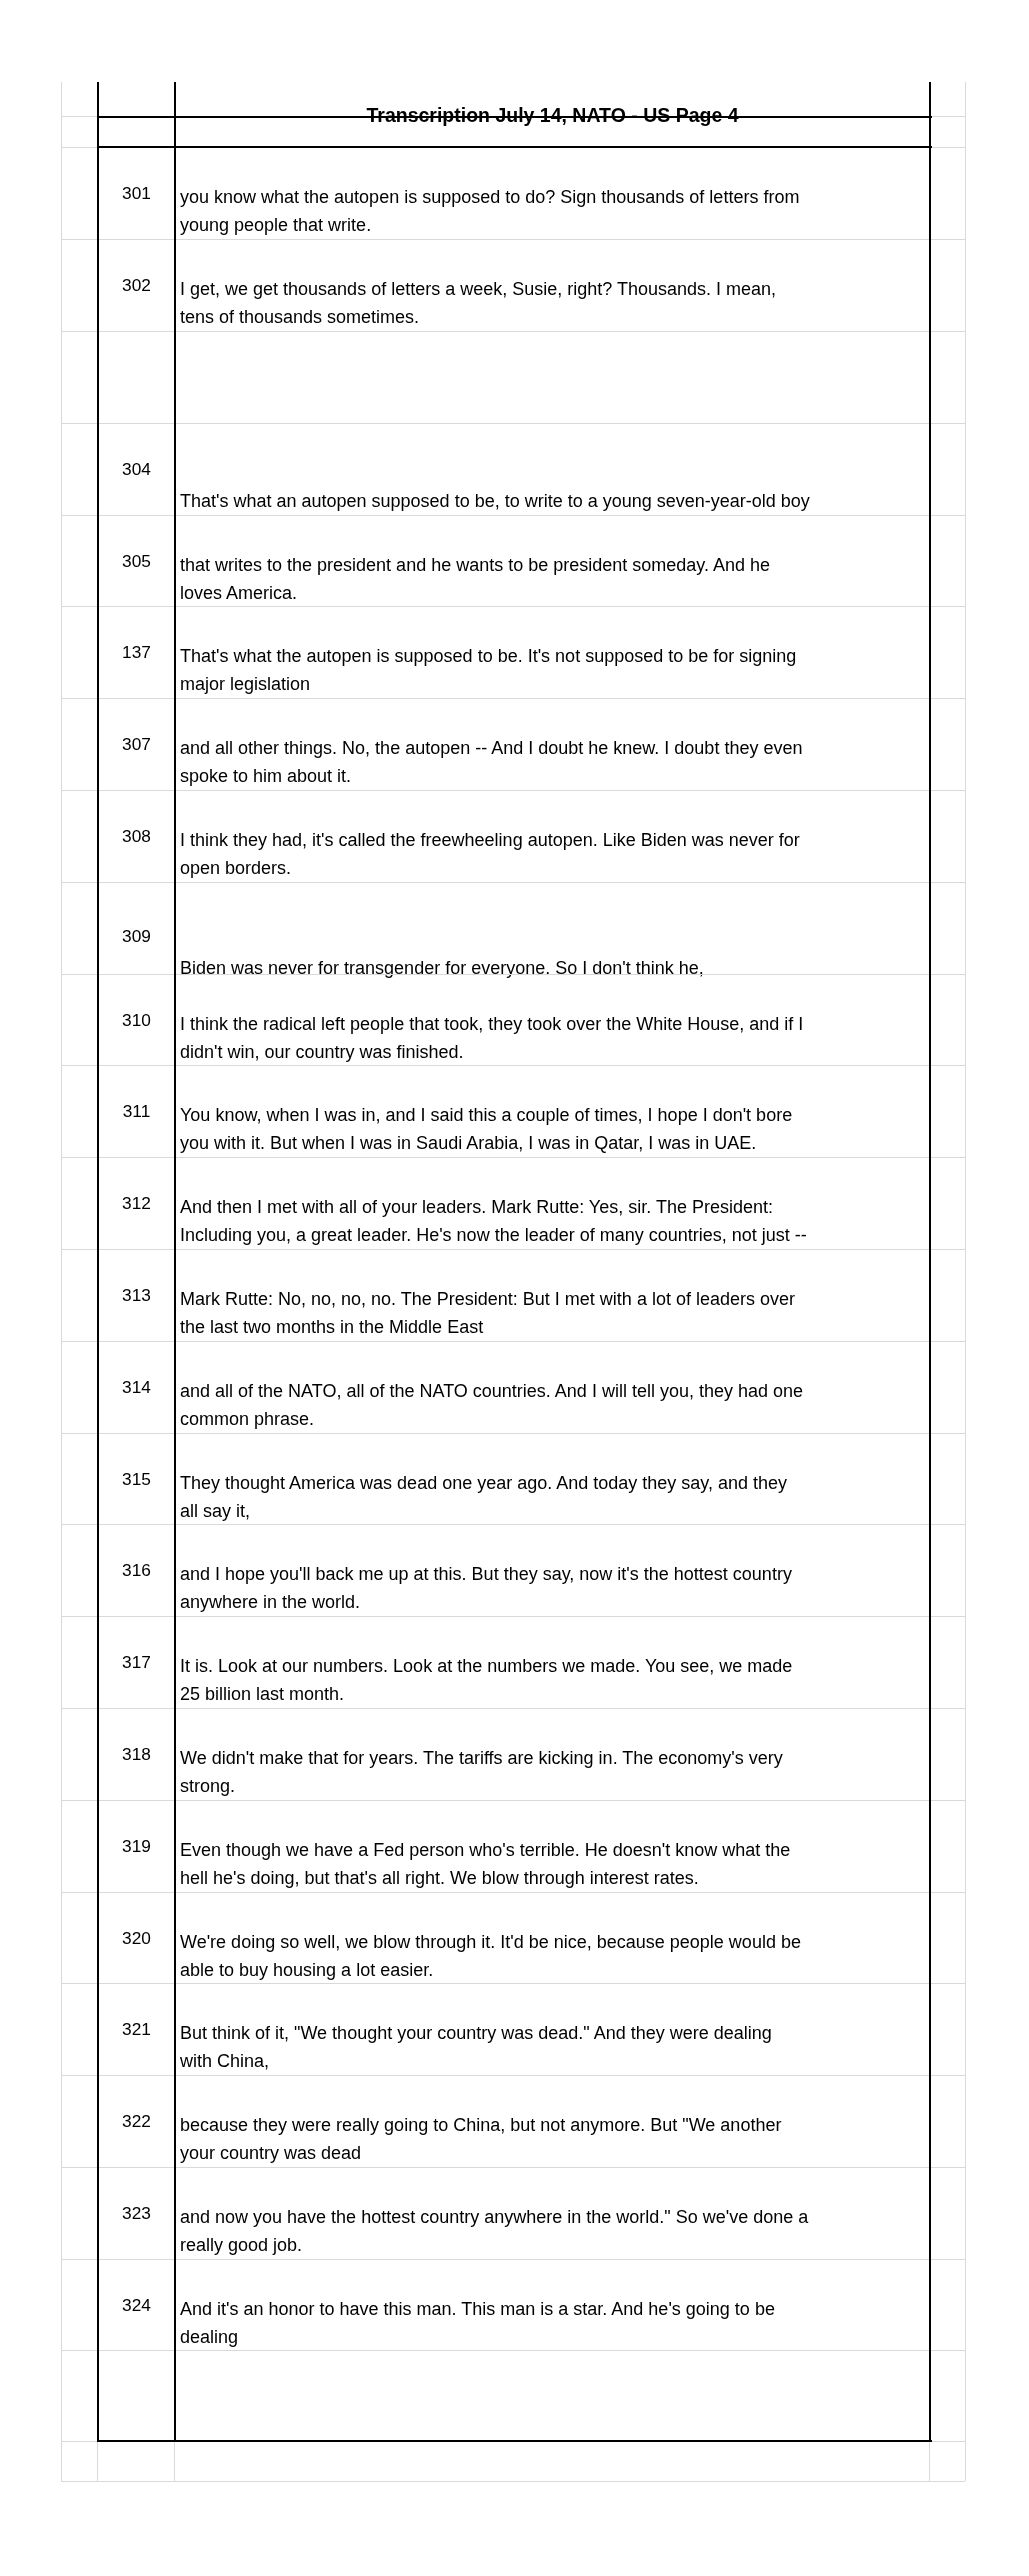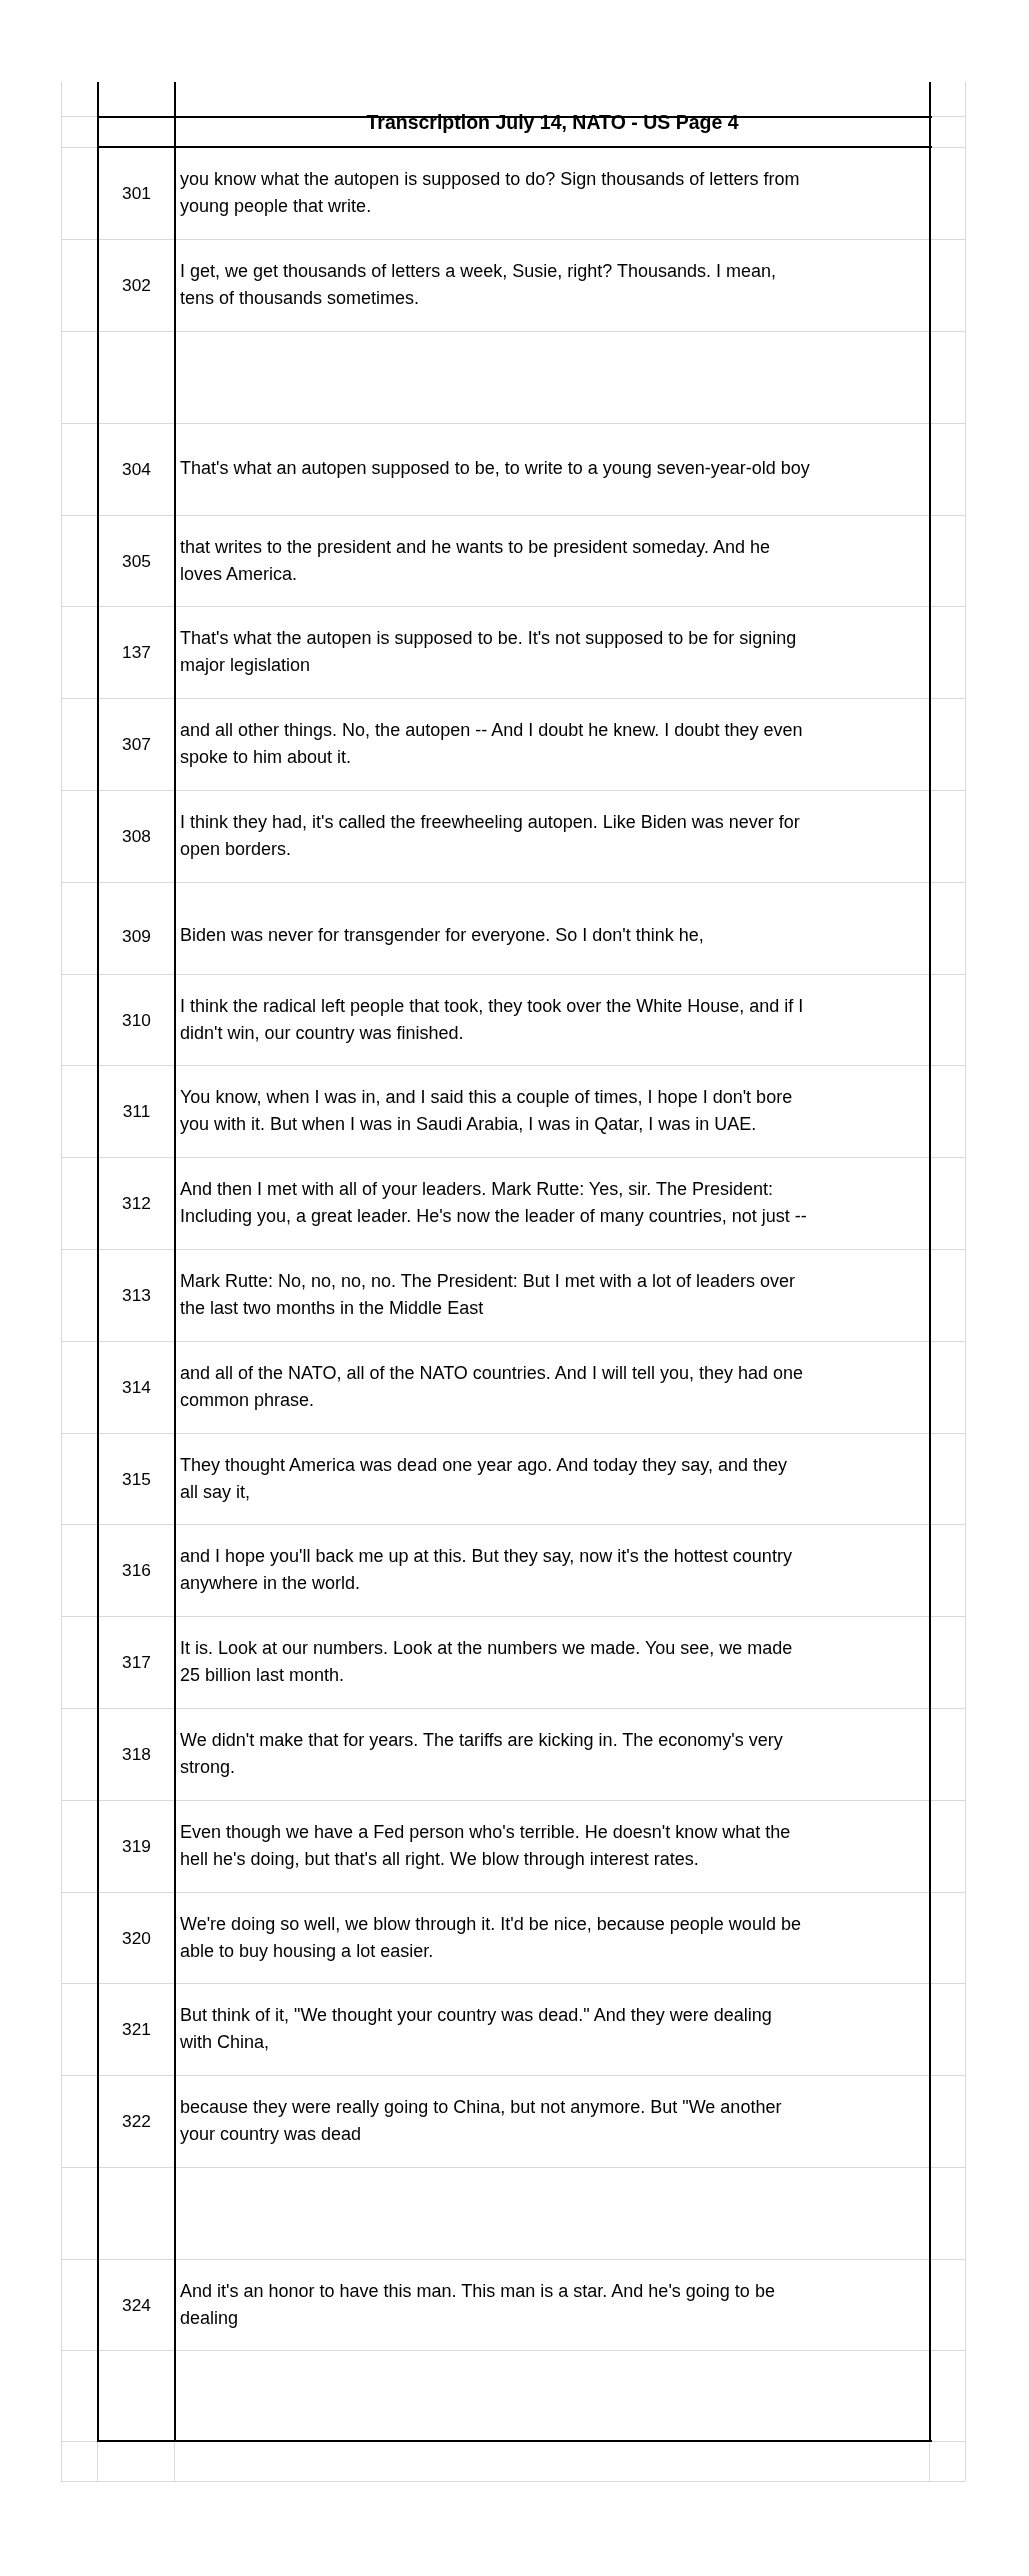--- a/index.html
+++ b/index.html
@@ -8,24 +8,24 @@
   
   .ghl{position:absolute;left:61px;width:904px;height:0.7px;background:#d9d9d9;}
   .gvl{position:absolute;width:0.7px;background:#d9d9d9;}
   
   .bhl{position:absolute;left:97px;width:835px;height:2.2px;background:#000;}
   .bvl{position:absolute;width:2.2px;top:82px;height:2360px;background:#000;}
   
   .row{position:absolute;left:98px;width:842px;height:92px;display:flex;}
   .cnum{width:77px;display:flex;align-items:center;justify-content:center;
         font-size:17.3px;}
-  .ctext{width:755px;display:flex;align-items:center;box-sizing:border-box;
+  .ctext{width:755px;display:flex;align-items:flex-end;box-sizing:border-box;
          padding:0 7.2px 0 5px;}
   .txt{font-size:18px;line-height:27.5px;white-space:pre-line;}
-  .hrow{position:absolute;left:98px;top:107px;width:833px;height:31px;display:flex;}
+  .hrow{position:absolute;left:98px;top:100px;width:833px;height:31px;display:flex;}
   .hnum{width:77px;}
   .htitle{width:755px;display:flex;align-items:center;justify-content:center;
           font-size:19.5px;font-weight:bold;}
 </style>
 </head>
 <body>
 
 <div class="page">
 
   <div class="hrow">
@@ -169,20 +169,27 @@
       <div class="ctext">
         <span class="txt">But think of it, "We thought your country was dead." And they were dealing
 with China,</span>
       </div>
     </div>
   <div class="row" style="top:2075px">
       <div class="cnum">322</div>
       <div class="ctext">
         <span class="txt">because they were really going to China, but not anymore. But "We another
 your country was dead</span>
+      </div>
+    </div>
+  <div class="row" style="top:2167px">
+      <div class="cnum">323</div>
+      <div class="ctext">
+        <span class="txt">and now you have the hottest country anywhere in the world." So we've done a
+really good job.</span>
       </div>
     </div>
   <div class="row" style="top:2259px">
       <div class="cnum">324</div>
       <div class="ctext">
         <span class="txt">And it's an honor to have this man. This man is a star. And he's going to be
 dealing</span>
       </div>
     </div>
 

